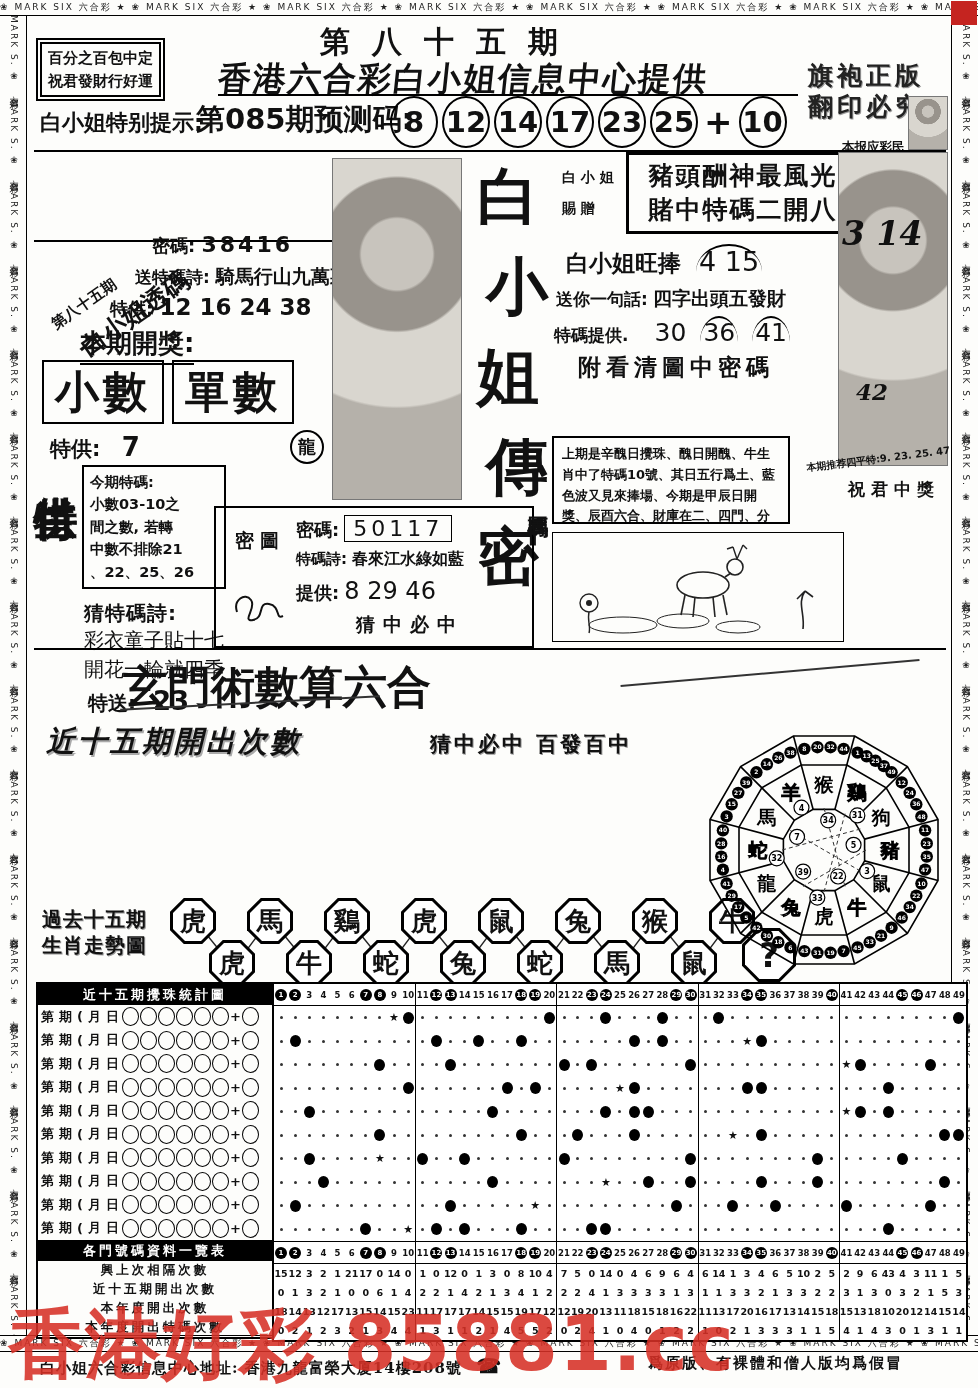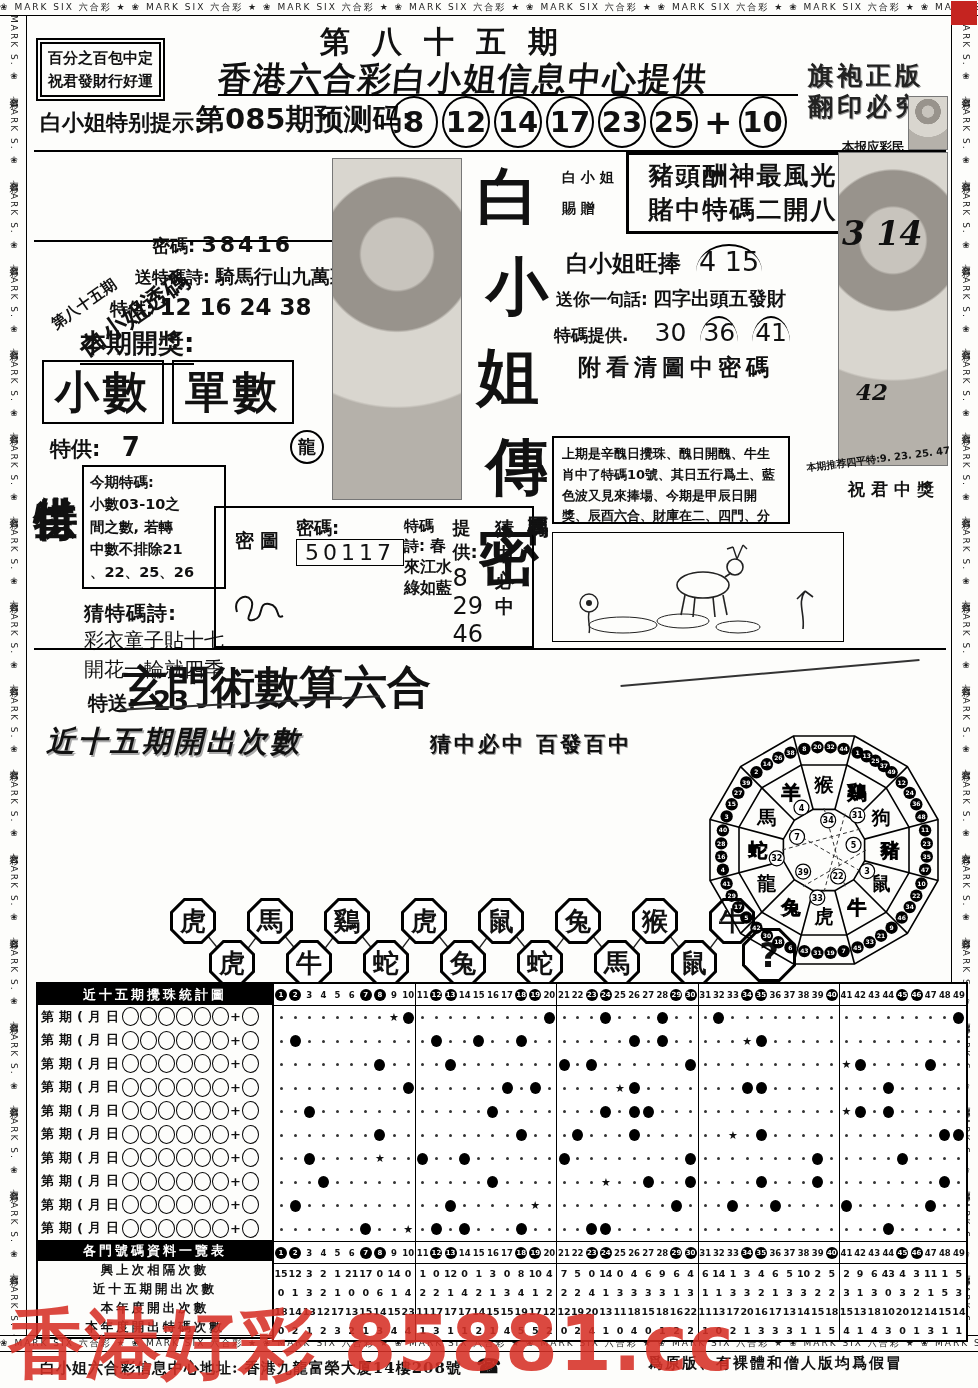--- a/index.html
+++ b/index.html
@@ -167,21 +167,21 @@
       <div style="margin-left: 0px;">密</div>
     </div>
   <div class="abs seal" style="left:290px;top:430px;">龍</div>
   <div class="abs mibox" style="left:214px;top:506px;width:300px;height:126px;">
     <div style="width:72px;display:flex;flex-direction:column;align-items:center;justify-content:space-around;">
       <span class="b" style="font-size:19px;letter-spacing:6px;">密圖</span>
       <svg width="58" height="44" viewBox="0 0 58 44">
         <path d="M6 30 C2 18 14 10 20 18 C26 26 10 40 22 38 C34 36 26 20 38 22 C50 24 44 38 52 34" fill="none" stroke="#111" stroke-width="2"></path>
       </svg>
     </div>
-    <div style="flex:1;display:flex;flex-direction:row;justify-content:space-between;padding:2px 0;">
+    <div style="flex:1;display:flex;flex-direction:column;justify-content:space-between;padding:2px 0;">
       <div>
         <span class="b" style="font-size:18px;">密碼:</span>
         <span class="pwv">50117</span>
       </div>
       <div>
         <span class="b" style="font-size:15px;">特碼詩:</span>
         <span style="font-size:16px;font-family:'DejaVu Serif',serif;font-weight:bold;">春來江水綠如藍</span>
       </div>
       <div>
         <span class="b" style="font-size:18px;">提供:</span>
@@ -242,20 +242,22 @@
   
   <div class="hline" style="left:34px;top:648px;width:912px;height:1.5px;"></div>
   <div class="abs banner" style="left:95px;top:658px;width:830px;">玄門術數算六合</div>
   <div class="bline" style="left:620px;top:672px;width:300px;transform:rotate(-5deg);"></div>
   <div class="bline" style="left:120px;top:702px;width:260px;transform:rotate(-3deg);"></div>
 
   
   <div class="abs headline" style="left:46px;top:722px;">近十五期開出次數</div>
   <div class="abs subhead" style="left:430px;top:730px;">猜中必中 百發百中</div>
 
+  <div class="abs trendlab pre" style="left:42px;top:906px;">過去十五期
+生肖走勢圖</div>
   <svg class="abs" style="left:150px;top:888px;" width="660" height="112">
       <line x1="57" y1="47" x2="70" y2="63" stroke="#222" stroke-width="1.3"></line>
       <line x1="96" y1="63" x2="108" y2="47" stroke="#222" stroke-width="1.3"></line>
       <line x1="134" y1="47" x2="147" y2="63" stroke="#222" stroke-width="1.3"></line>
       <line x1="173" y1="63" x2="185" y2="47" stroke="#222" stroke-width="1.3"></line>
       <line x1="211" y1="47" x2="224" y2="63" stroke="#222" stroke-width="1.3"></line>
       <line x1="250" y1="63" x2="262" y2="47" stroke="#222" stroke-width="1.3"></line>
       <line x1="288" y1="47" x2="301" y2="63" stroke="#222" stroke-width="1.3"></line>
       <line x1="327" y1="63" x2="339" y2="47" stroke="#222" stroke-width="1.3"></line>
       <line x1="365" y1="47" x2="378" y2="63" stroke="#222" stroke-width="1.3"></line>

